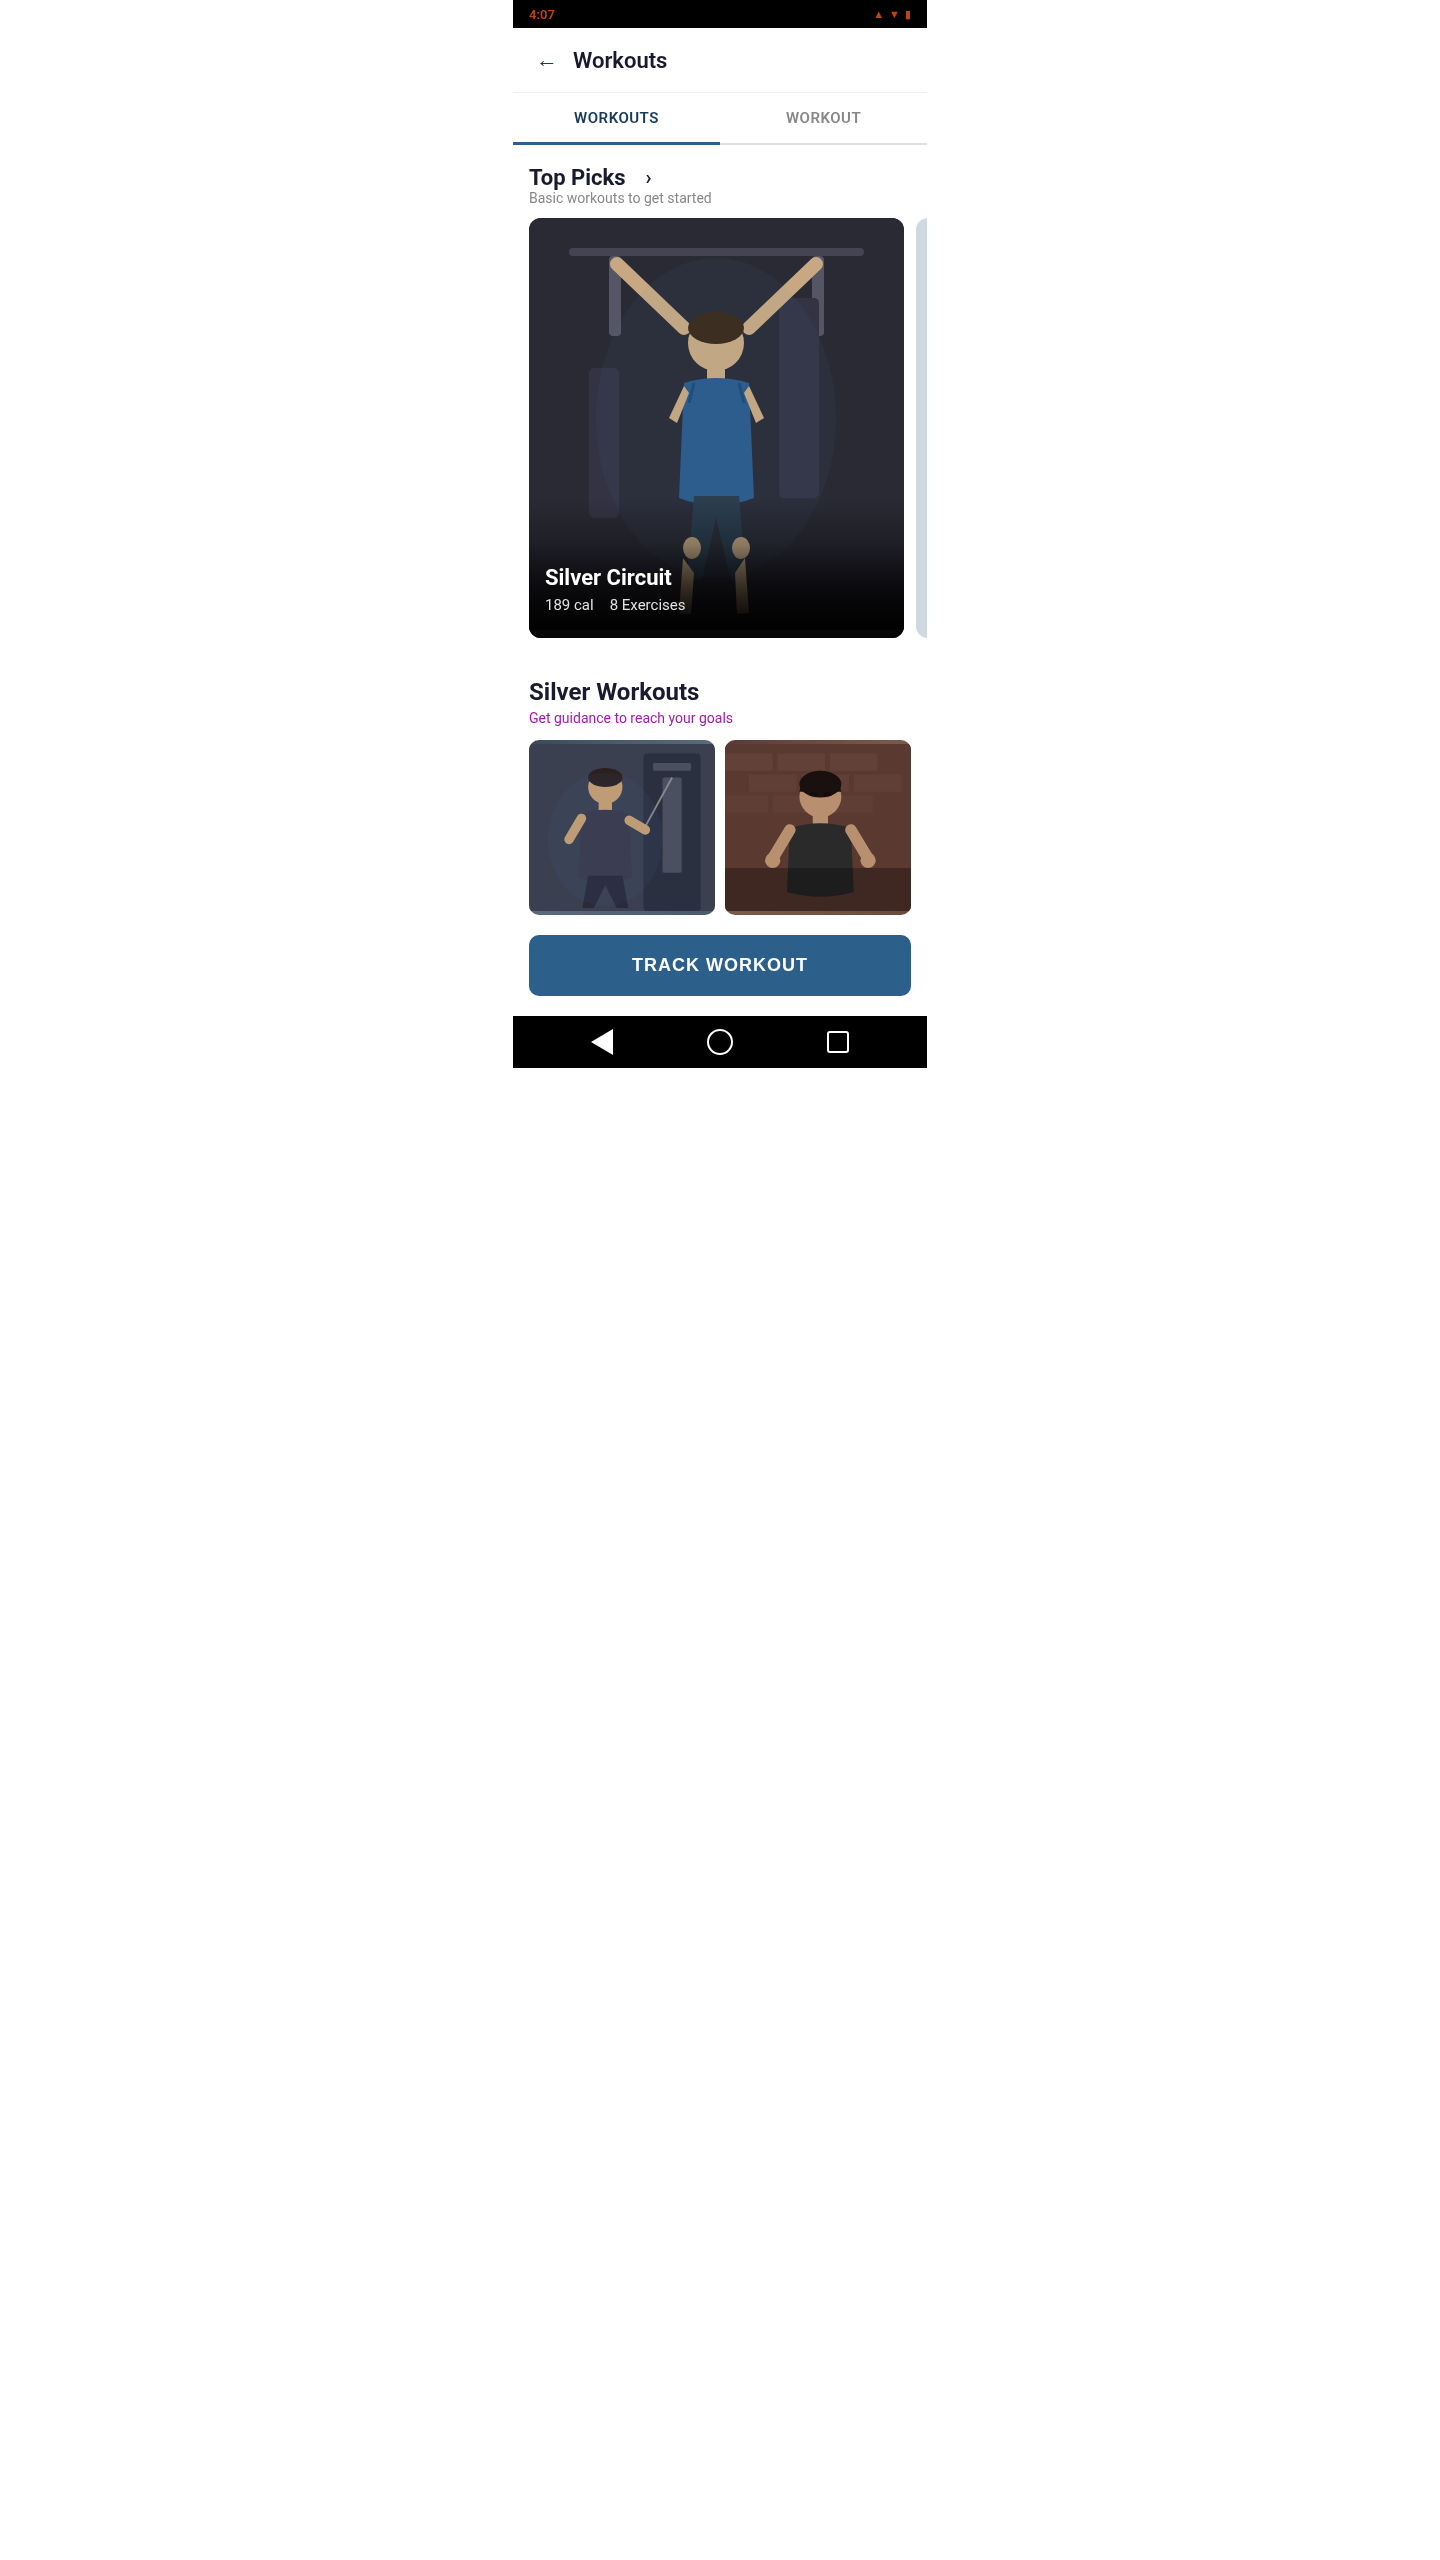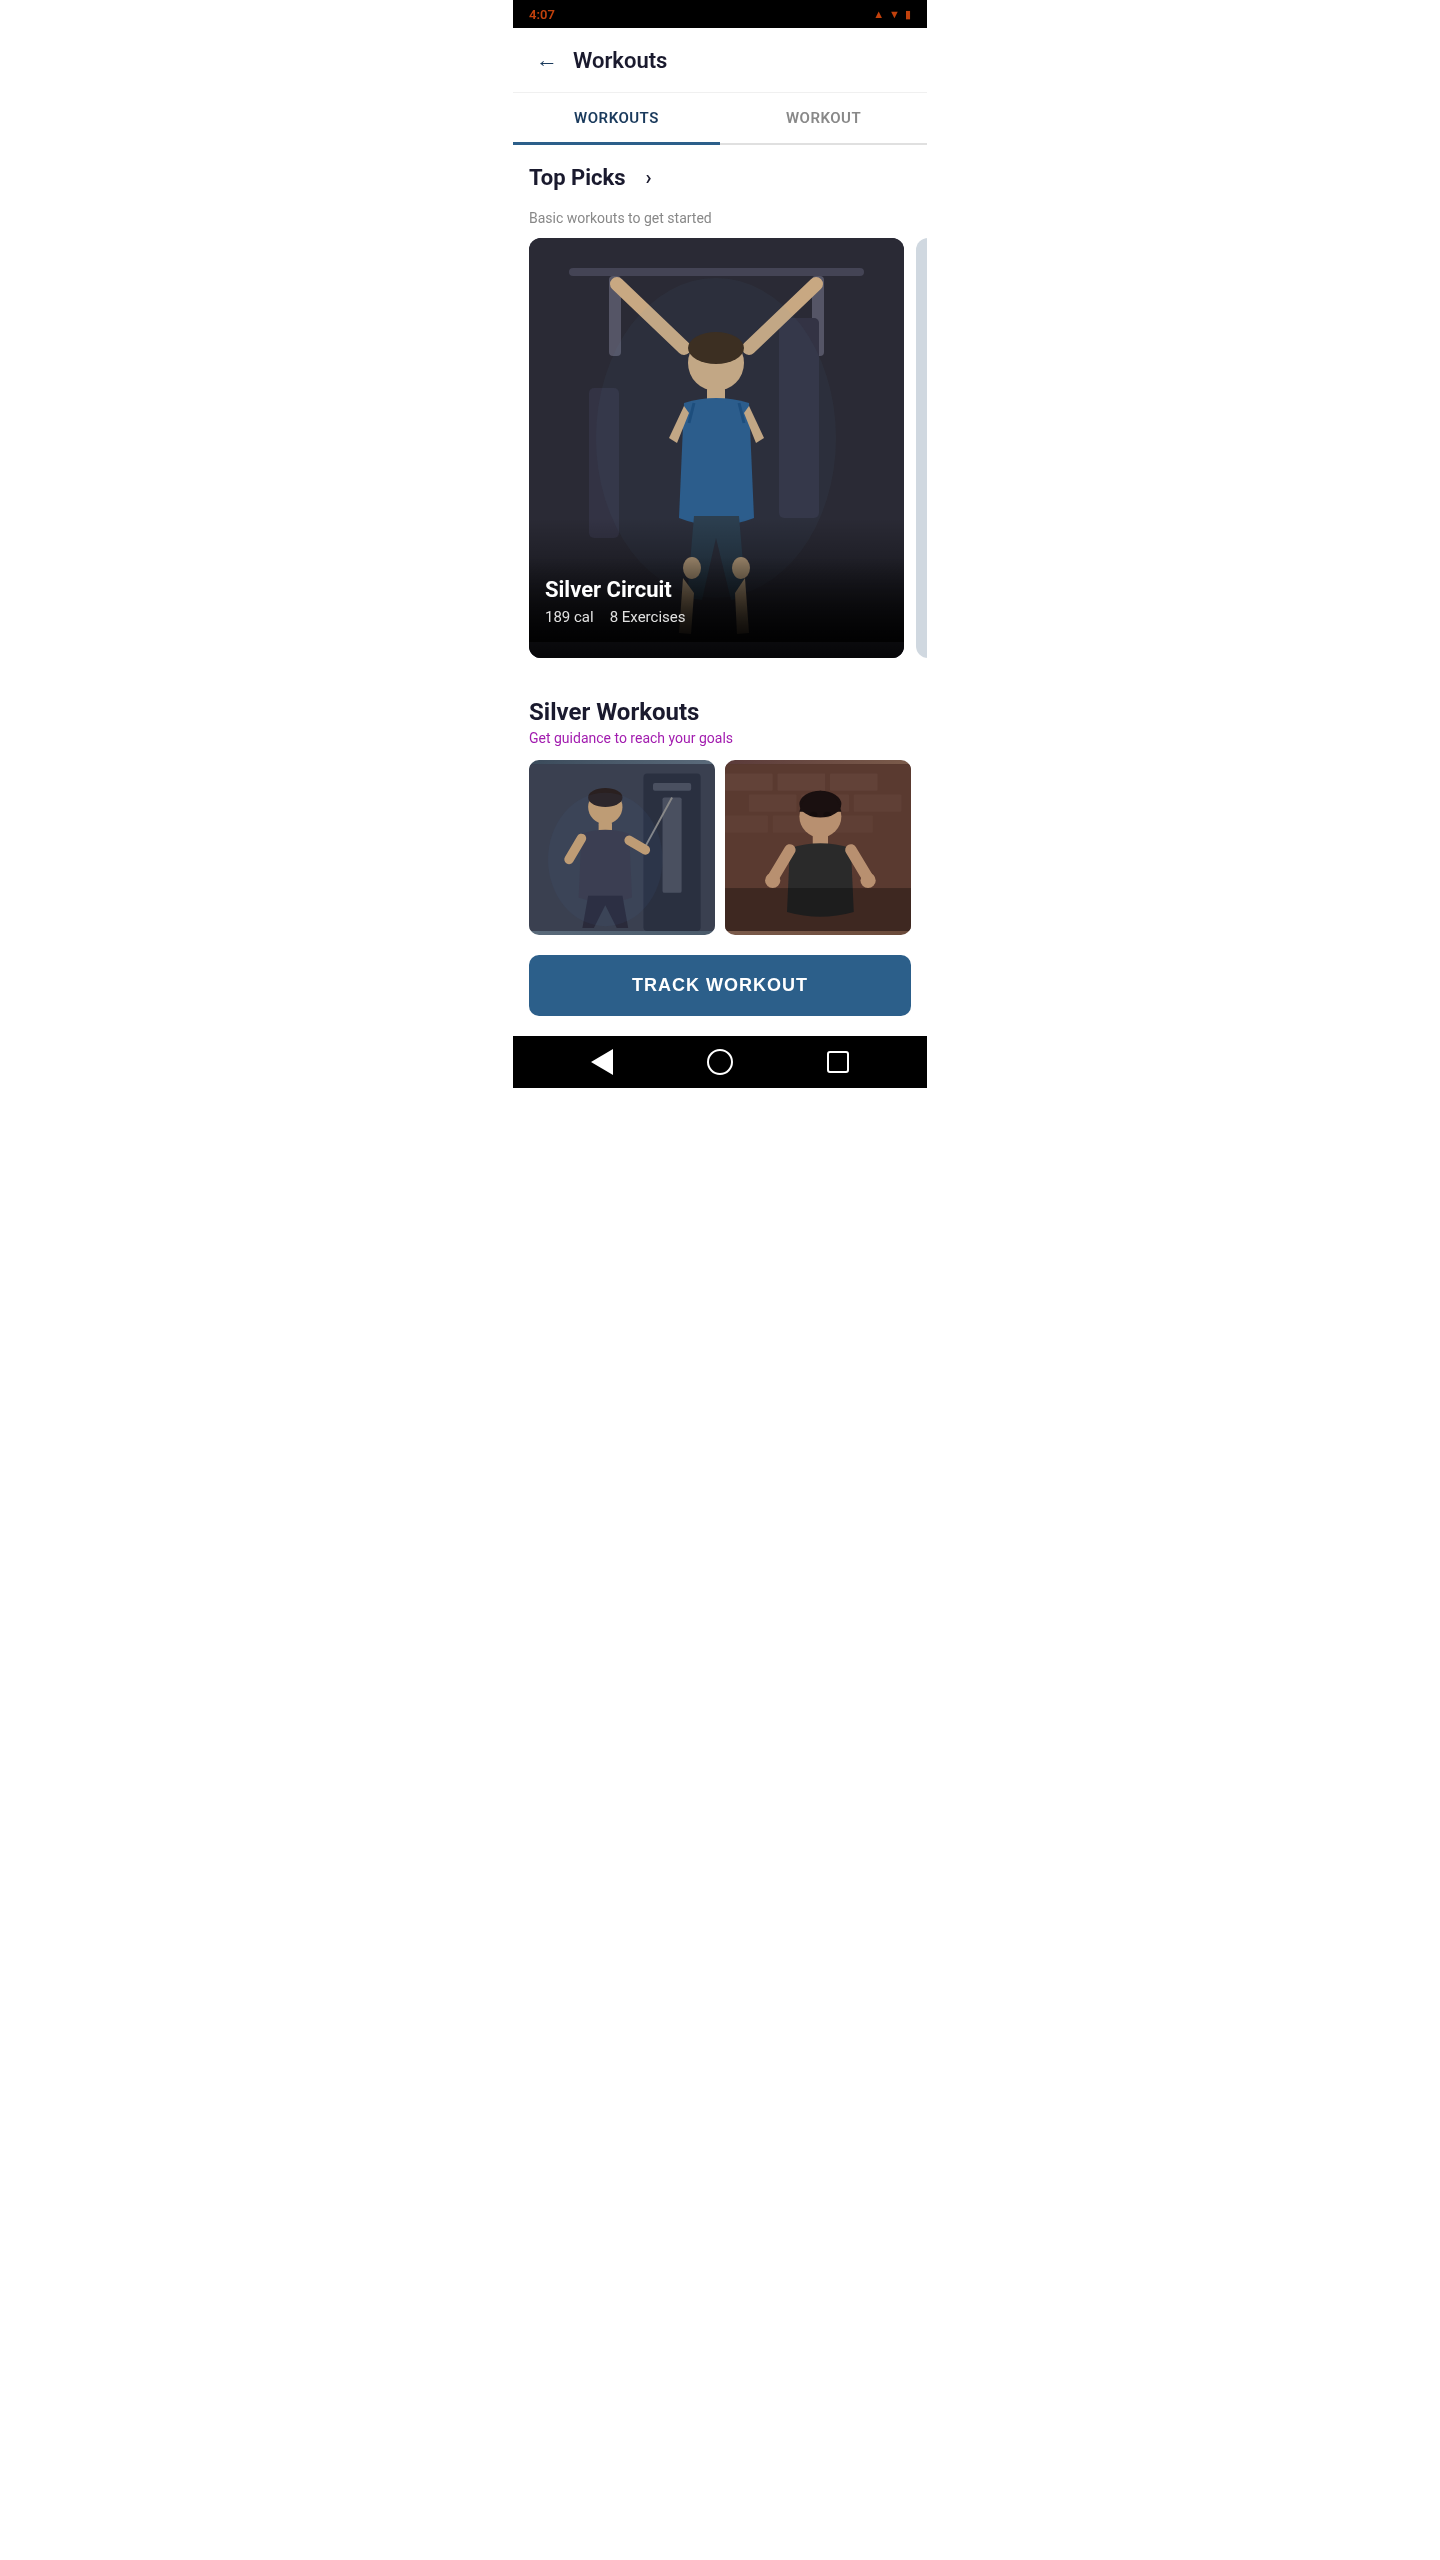--- a/index.html
+++ b/index.html
@@ -113,21 +113,21 @@
     }
 
     
     .section-header {
       margin-bottom: 6px;
     }
 
     .section-title-row {
       display: flex;
       gap: 20px;
-      margin-bottom: 20px;
+      margin-bottom: 0;
     }
 
     .section-title {
       font-size: 22px;
       font-weight: 700;
       color: #1a1a2e;
     }
 
     .chevron-right {
       font-size: 20px;
@@ -190,21 +190,21 @@
         #3a3a4a 20%,
         #4a4a5a 40%,
         #3a3a4a 60%,
         #2a2a3a 80%,
         #1a1a2a 100%
       );
     }
 
     .card-overlay {
       position: absolute;
-      bottom: 16px;
+      bottom: 8px;
       left: 0;
       right: 0;
       padding: 20px 16px 16px;
       background: linear-gradient(to top, rgba(0,0,0,0.85) 0%, rgba(0,0,0,0) 100%);
     }
 
     .card-workout-name {
       font-size: 22px;
       font-weight: 700;
       color: #ffffff;

